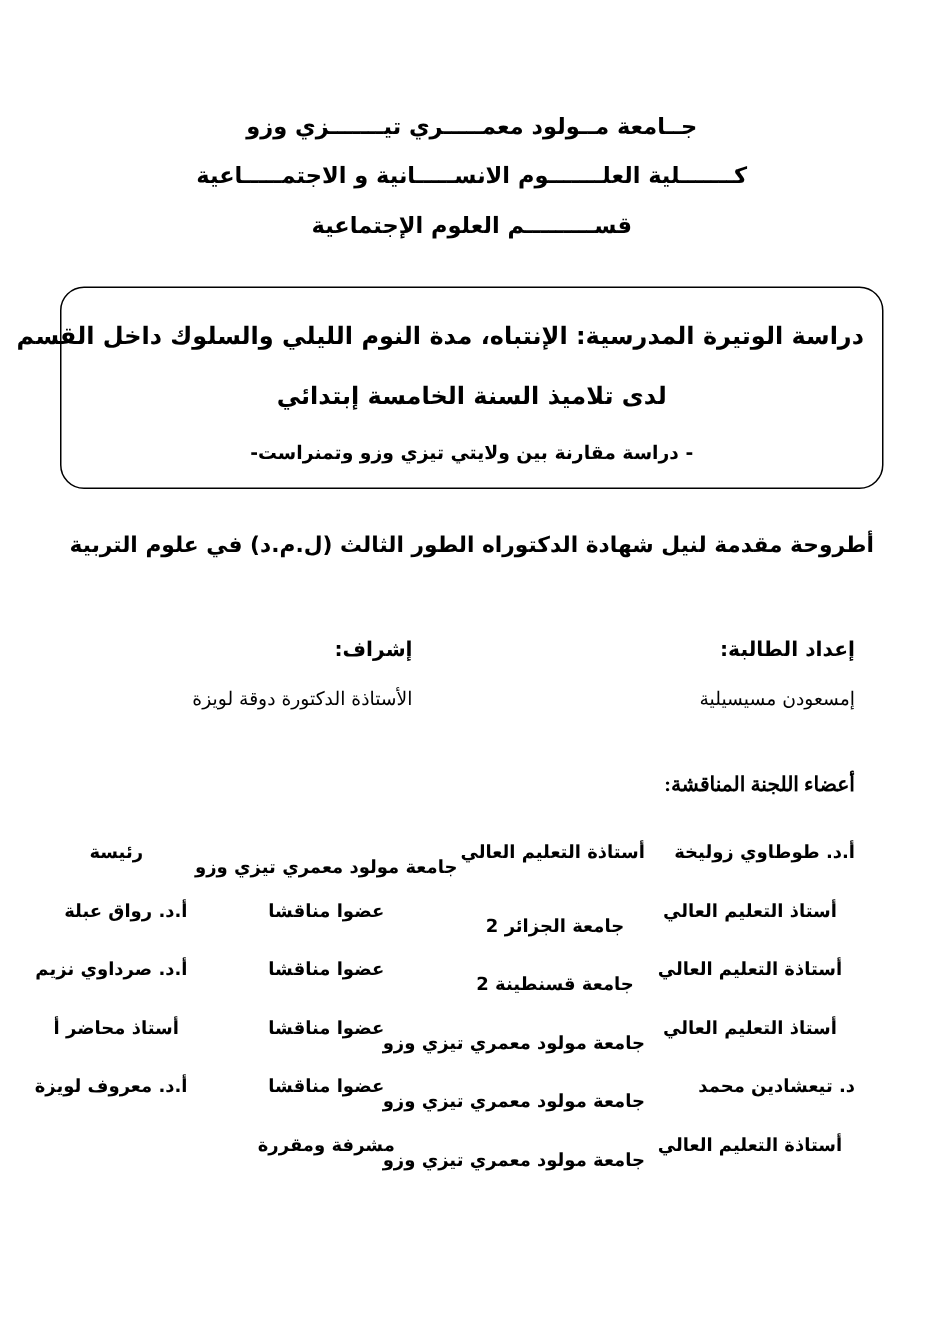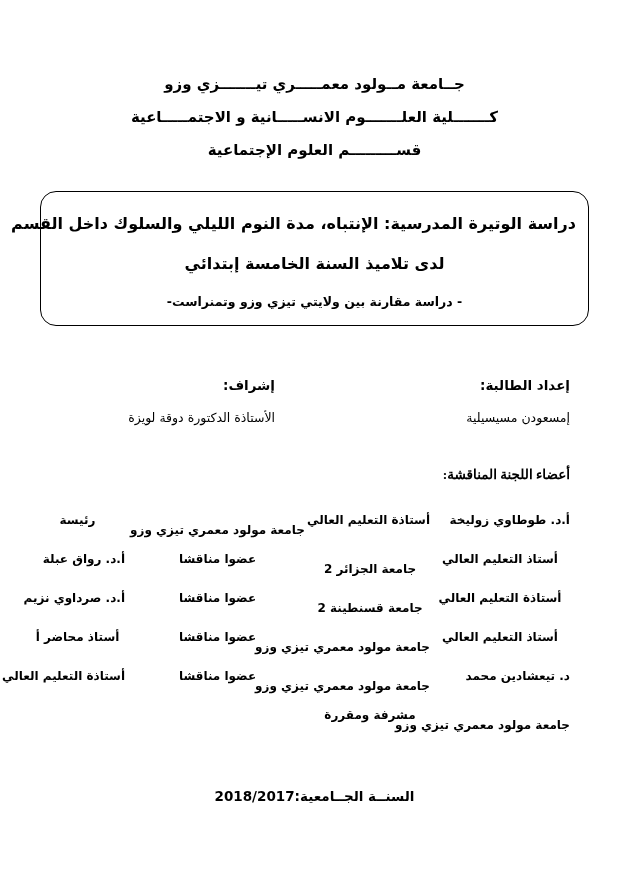--- a/index.html
+++ b/index.html
@@ -106,20 +106,21 @@
     <div class="uni-line">كـــــــلية العلـــــــوم الانســـــانية و الاجتمـــــاعية</div>
     <div class="uni-line">قســـــــــم العلوم الإجتماعية</div>
   </div>
 
   <div class="title-box">
     <div class="title-line">دراسة الوتيرة المدرسية: الإنتباه، مدة النوم الليلي والسلوك داخل القسم</div>
     <div class="title-line">لدى تلاميذ السنة الخامسة إبتدائي</div>
     <div class="title-subtitle">- دراسة مقارنة بين ولايتي تيزي وزو وتمنراست-</div>
   </div>
 
+  <div class="thesis-statement">أطروحة مقدمة لنيل شهادة الدكتوراه الطور الثالث (ل.م.د) في علوم التربية</div>
 
   <div class="people">
     <div class="person">
       <div class="person-label">إعداد الطالبة:</div>
       <div class="person-name">إمسعودن مسيسيلية</div>
     </div>
     <div class="person person-left">
       <div class="person-label">إشراف:</div>
       <div class="person-name">الأستاذة الدكتورة دوقة لويزة</div>
     </div>
@@ -145,20 +146,20 @@
     <div class="cell name">أ.د. صرداوي نزيم</div>
     <div class="cell rank">أستاذ التعليم العالي</div>
     <div class="cell univ">جامعة مولود معمري تيزي وزو</div>
     <div class="cell role">عضوا مناقشا</div>
 
     <div class="cell rank">أستاذ محاضر أ</div>
     <div class="cell name">د. تيعشادين محمد</div>
     <div class="cell univ">جامعة مولود معمري تيزي وزو</div>
     <div class="cell role">عضوا مناقشا</div>
 
+    <div class="cell name">أ.د. معروف لويزة</div>
     <div class="cell rank">أستاذة التعليم العالي</div>
     <div class="cell univ">جامعة مولود معمري تيزي وزو</div>
     <div class="cell role">مشرفة ومقررة</div>
   </div>
 
-  <div class="academic-year">السنــة الجــامعية:2018/2017</div>
 
 </div>
 
 </body></html>

